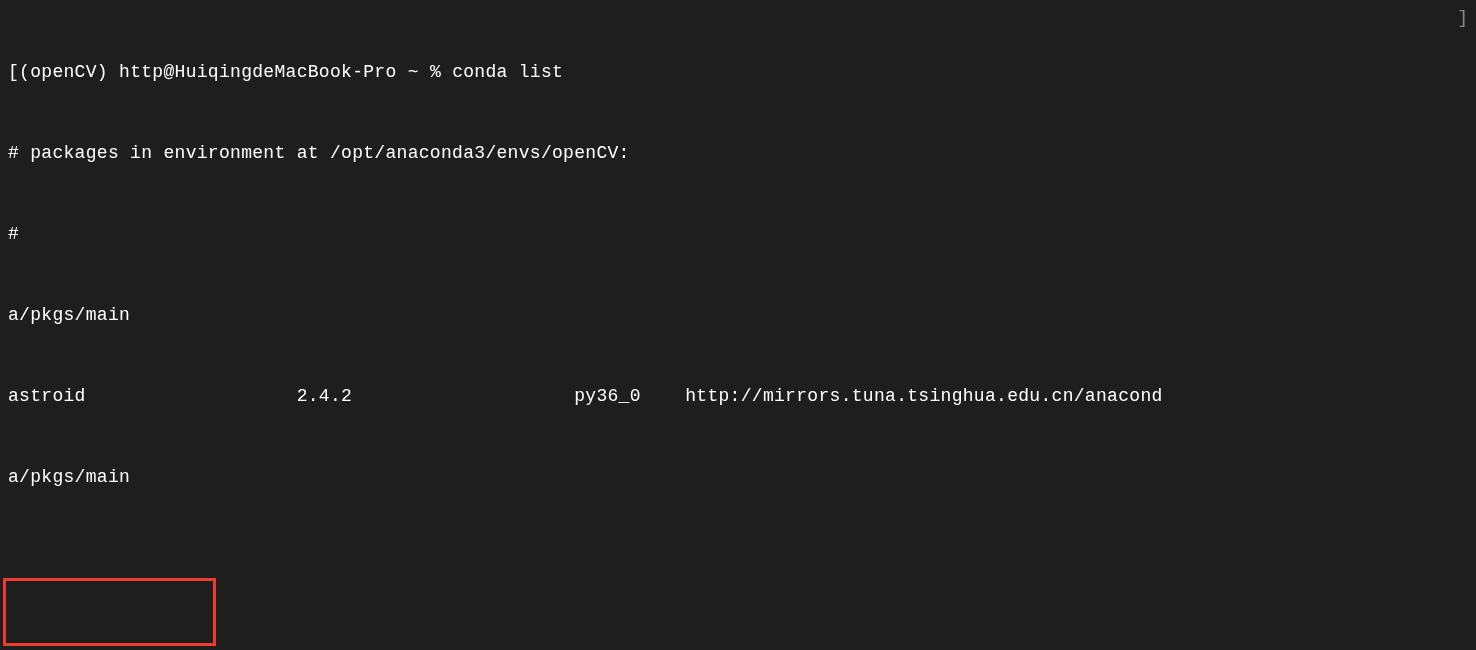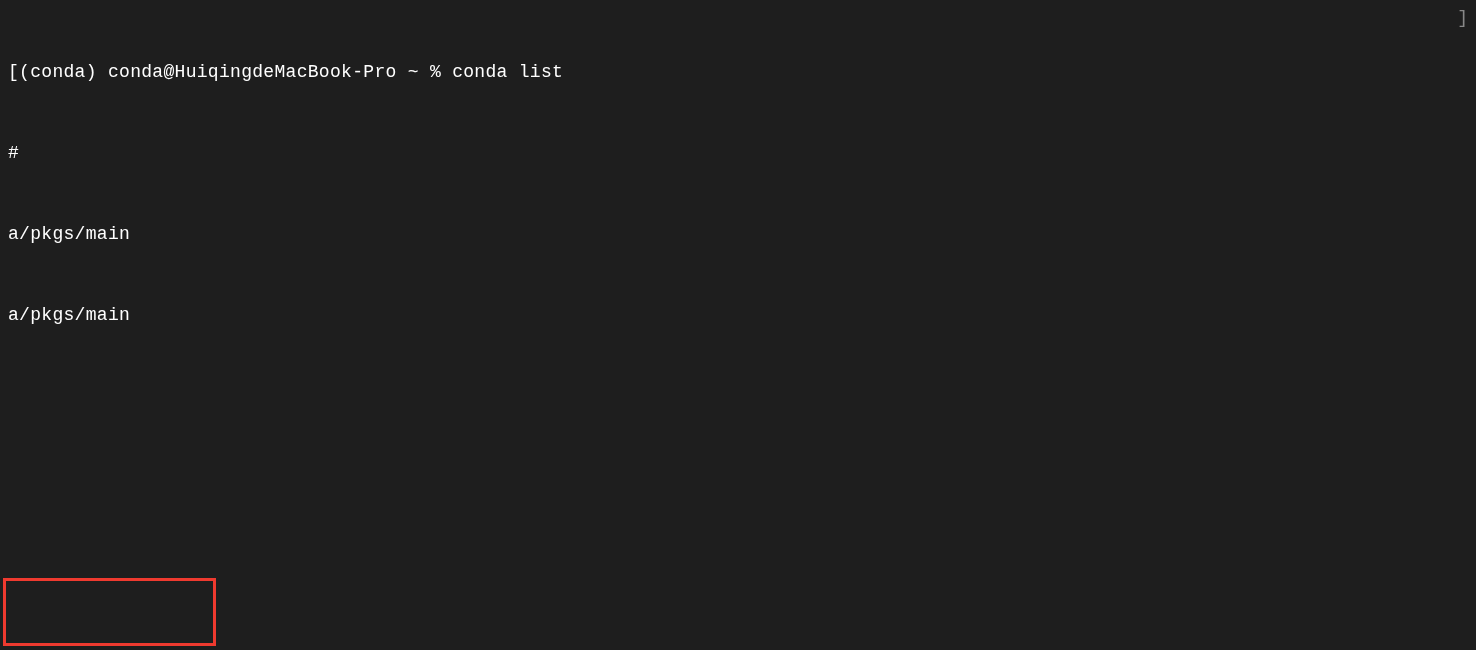--- a/index.html
+++ b/index.html
@@ -42,23 +42,25 @@
       position: absolute;
       right: 8px;
       top: 5px;
       color: #888;
     }
   </style>
 </head>
 <body>
 
 <div class="terminal">
-  <div class="line"><span class="scroll-bracket-left">[</span><span>(conda) </span><span>conda@HuiqingdeMacBook-Pro </span><span>~ </span><span>% </span><span>conda list</span></div>
+  <div class="line"><span class="scroll-bracket-left">[</span><span>(openCV) </span><span>http@HuiqingdeMacBook-Pro </span><span>~ </span><span>% </span><span>conda list</span></div>
+  <div class="line"># packages in environment at /opt/anaconda3/envs/openCV:</div>
   <div class="line">#</div>
   <div class="line">a/pkgs/main</div>
+  <div class="line">astroid                   2.4.2                    py36_0    http://mirrors.tuna.tsinghua.edu.cn/anacond</div>
   <div class="line">a/pkgs/main</div>
   
   
   
   
   
   
   
   
   

